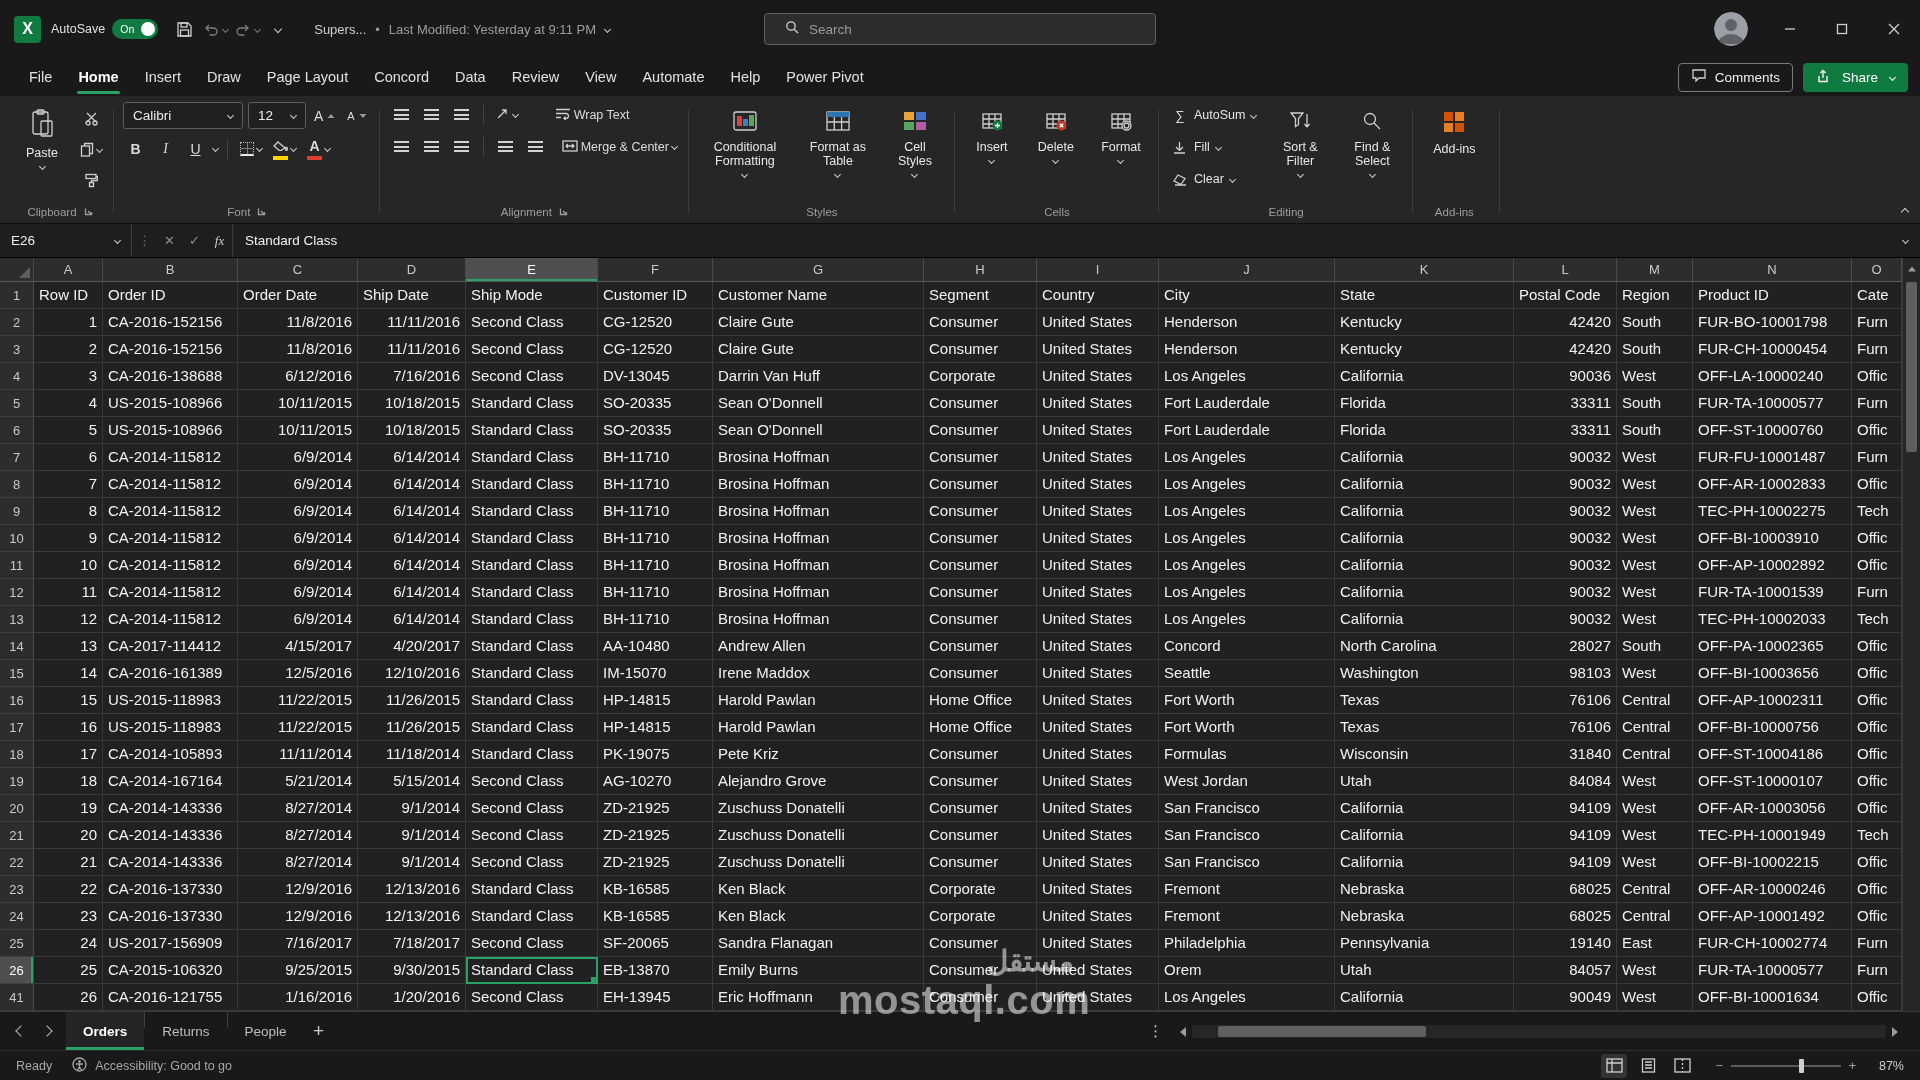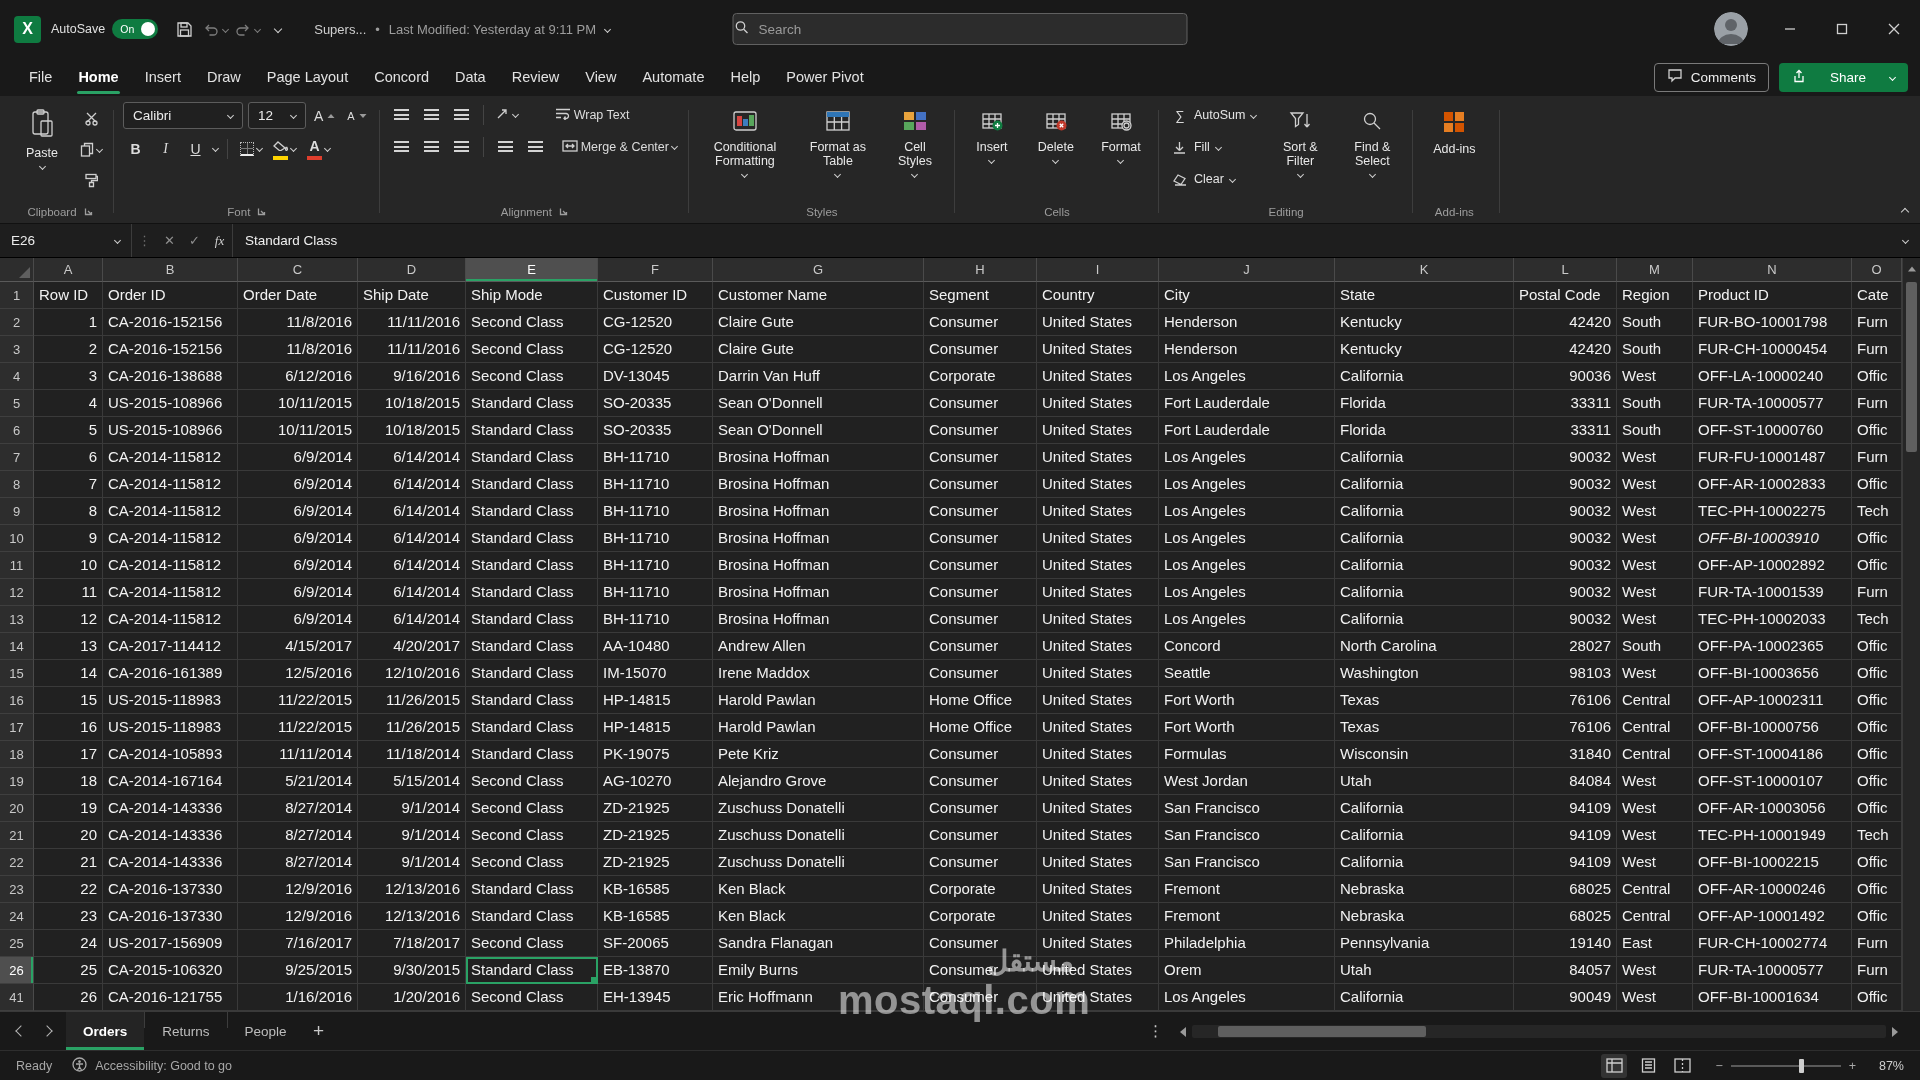--- a/index.html
+++ b/index.html
@@ -18,35 +18,35 @@
 .xl-logo{width:27px;height:27px;border-radius:4px;background:#0f7b41;color:#fff;font-weight:bold;font-size:16px;display:flex;align-items:center;justify-content:center;flex:none}
 .as-wrap{display:flex;align-items:center;gap:7px;font-size:12.5px;color:#e0e0e0}
 .as-pill{width:46px;height:20px;border-radius:10px;background:#0f7b41;display:flex;align-items:center;justify-content:space-between;padding:0 3px 0 8px;cursor:pointer}
 .as-state{font-size:10.5px;color:#fff}
 .as-knob{width:14px;height:14px;border-radius:50%;background:#fff}
 .qat{display:flex;align-items:center;gap:6px;margin-left:4px}
 .qbtn{height:30px;min-width:24px;display:flex;align-items:center;justify-content:center;gap:3px;border-radius:4px;color:#c9c9c9}
 .dim{opacity:.55}
 .doc-title{display:flex;align-items:center;gap:9px;margin-left:14px;font-size:13px;color:#cfcfcf;white-space:nowrap}
 .doc-title .mod{color:#9d9d9d}
-.search{position:absolute;left:50%;top:13px;transform:translateX(-50%);width:455px;height:32px;background:#2c2c2c;border:1px solid #616161;border-radius:4px;display:flex;align-items:center;gap:10px;padding:0 1px}
+.search{position:absolute;left:50%;top:13px;transform:translateX(-50%);width:392px;height:32px;background:#2c2c2c;border:1px solid #616161;border-radius:4px;display:flex;align-items:center;gap:10px;padding:0 20px}
 .search input{background:transparent;border:none;outline:none;color:#e0e0e0;font-size:13.5px;width:100%;font-family:inherit}
 .search input::placeholder{color:#9a9a9a}
 .tb-right{margin-left:auto;display:flex;align-items:center;height:100%}
 .avatar{width:34px;height:34px;border-radius:50%;overflow:hidden;margin-right:16px;flex:none}
 .winbtn{width:52px;height:100%;display:flex;align-items:center;justify-content:center}
 
 .tabrow{height:38px;background:#191919;display:flex;align-items:center;padding:0 12px 0 16px;flex:none}
 .tabstrip{display:flex;height:100%}
 .rtab{padding:0 13px;display:flex;align-items:center;font-size:14.5px;color:#e2e2e2;position:relative;cursor:default;white-space:nowrap}
 .rtab.active{color:#fff;font-weight:bold}
 .rtab.active::after{content:"";position:absolute;left:12px;right:12px;bottom:2px;height:3px;border-radius:2px;background:#2aa265}
 .tr-right{margin-left:auto;display:flex;align-items:center;gap:10px}
 .comments-btn{display:flex;align-items:center;gap:8px;border:1px solid #7a7a7a;border-radius:4px;height:29px;padding:0 12px;font-size:13.5px;color:#f0f0f0}
-.share-btn{display:flex;align-items:center;gap:24px;background:#0f7b41;border-radius:4px;height:29px;padding:0 13px;font-size:13.5px;color:#fff}
+.share-btn{display:flex;align-items:center;gap:12px;background:#0f7b41;border-radius:4px;height:29px;padding:0 13px;font-size:13.5px;color:#fff}
 .share-btn .chev{border-color:#fff}
 
 .ribbon{height:128px;background:#262626;display:flex;align-items:stretch;padding:4px 28px 0 6px;position:relative;border-bottom:1px solid #111;flex:none}
 .rgroup{display:flex;flex-direction:column;padding:2px 9px 0;position:relative}
 .rgroup::after{content:"";position:absolute;right:0;top:10px;bottom:10px;width:1px;background:#3d3d3d}
 .rbody{flex:1;display:flex;align-items:flex-start;gap:8px}
 .rbody.col{flex-direction:column;gap:7px}
 .rgroup-label{height:23px;font-size:11.5px;color:#9d9d9d;display:flex;align-items:center;justify-content:center;gap:7px}
 .bigbtn{display:flex;flex-direction:column;align-items:center;justify-content:flex-start;padding:7px 4px 3px;border-radius:4px;gap:4px;font-size:12.5px;color:#e8e8e8;text-align:center;line-height:1.12;cursor:default}
 .bigbtn .lbl{white-space:normal}
@@ -624,21 +624,21 @@
         <div class="cell num" style="width: 103px;">42420</div>
         <div class="cell" style="width: 76px;">South</div>
         <div class="cell" style="width: 159px;">FUR-CH-10000454</div>
         <div class="cell" style="width: 50px;">Furn</div>
       </div>
       <div class="grow">
         <div class="rowhdr">4</div>
         <div class="cell num" style="width: 69px;">3</div>
         <div class="cell" style="width: 135px;">CA-2016-138688</div>
         <div class="cell num" style="width: 120px;">6/12/2016</div>
-        <div class="cell num" style="width: 108px;">9/16/2016</div>
+        <div class="cell num" style="width: 108px;">7/16/2016</div>
         <div class="cell" style="width: 132px;">Second Class</div>
         <div class="cell" style="width: 115px;">DV-13045</div>
         <div class="cell" style="width: 211px;">Darrin Van Huff</div>
         <div class="cell" style="width: 113px;">Corporate</div>
         <div class="cell" style="width: 122px;">United States</div>
         <div class="cell" style="width: 176px;">Los Angeles</div>
         <div class="cell" style="width: 179px;">California</div>
         <div class="cell num" style="width: 103px;">90036</div>
         <div class="cell" style="width: 76px;">West</div>
         <div class="cell" style="width: 159px;">OFF-LA-10000240</div>
@@ -742,21 +742,21 @@
         <div class="cell num" style="width: 108px;">6/14/2014</div>
         <div class="cell" style="width: 132px;">Standard Class</div>
         <div class="cell" style="width: 115px;">BH-11710</div>
         <div class="cell" style="width: 211px;">Brosina Hoffman</div>
         <div class="cell" style="width: 113px;">Consumer</div>
         <div class="cell" style="width: 122px;">United States</div>
         <div class="cell" style="width: 176px;">Los Angeles</div>
         <div class="cell" style="width: 179px;">California</div>
         <div class="cell num" style="width: 103px;">90032</div>
         <div class="cell" style="width: 76px;">West</div>
-        <div class="cell" style="width: 159px; font-style: italic;">OFF-BI-10003910</div>
+        <div class="cell" style="width: 159px;">OFF-BI-10003910</div>
         <div class="cell" style="width: 50px;">Offic</div>
       </div>
       <div class="grow">
         <div class="rowhdr">11</div>
         <div class="cell num" style="width: 69px;">10</div>
         <div class="cell" style="width: 135px;">CA-2014-115812</div>
         <div class="cell num" style="width: 120px;">6/9/2014</div>
         <div class="cell num" style="width: 108px;">6/14/2014</div>
         <div class="cell" style="width: 132px;">Standard Class</div>
         <div class="cell" style="width: 115px;">BH-11710</div>

